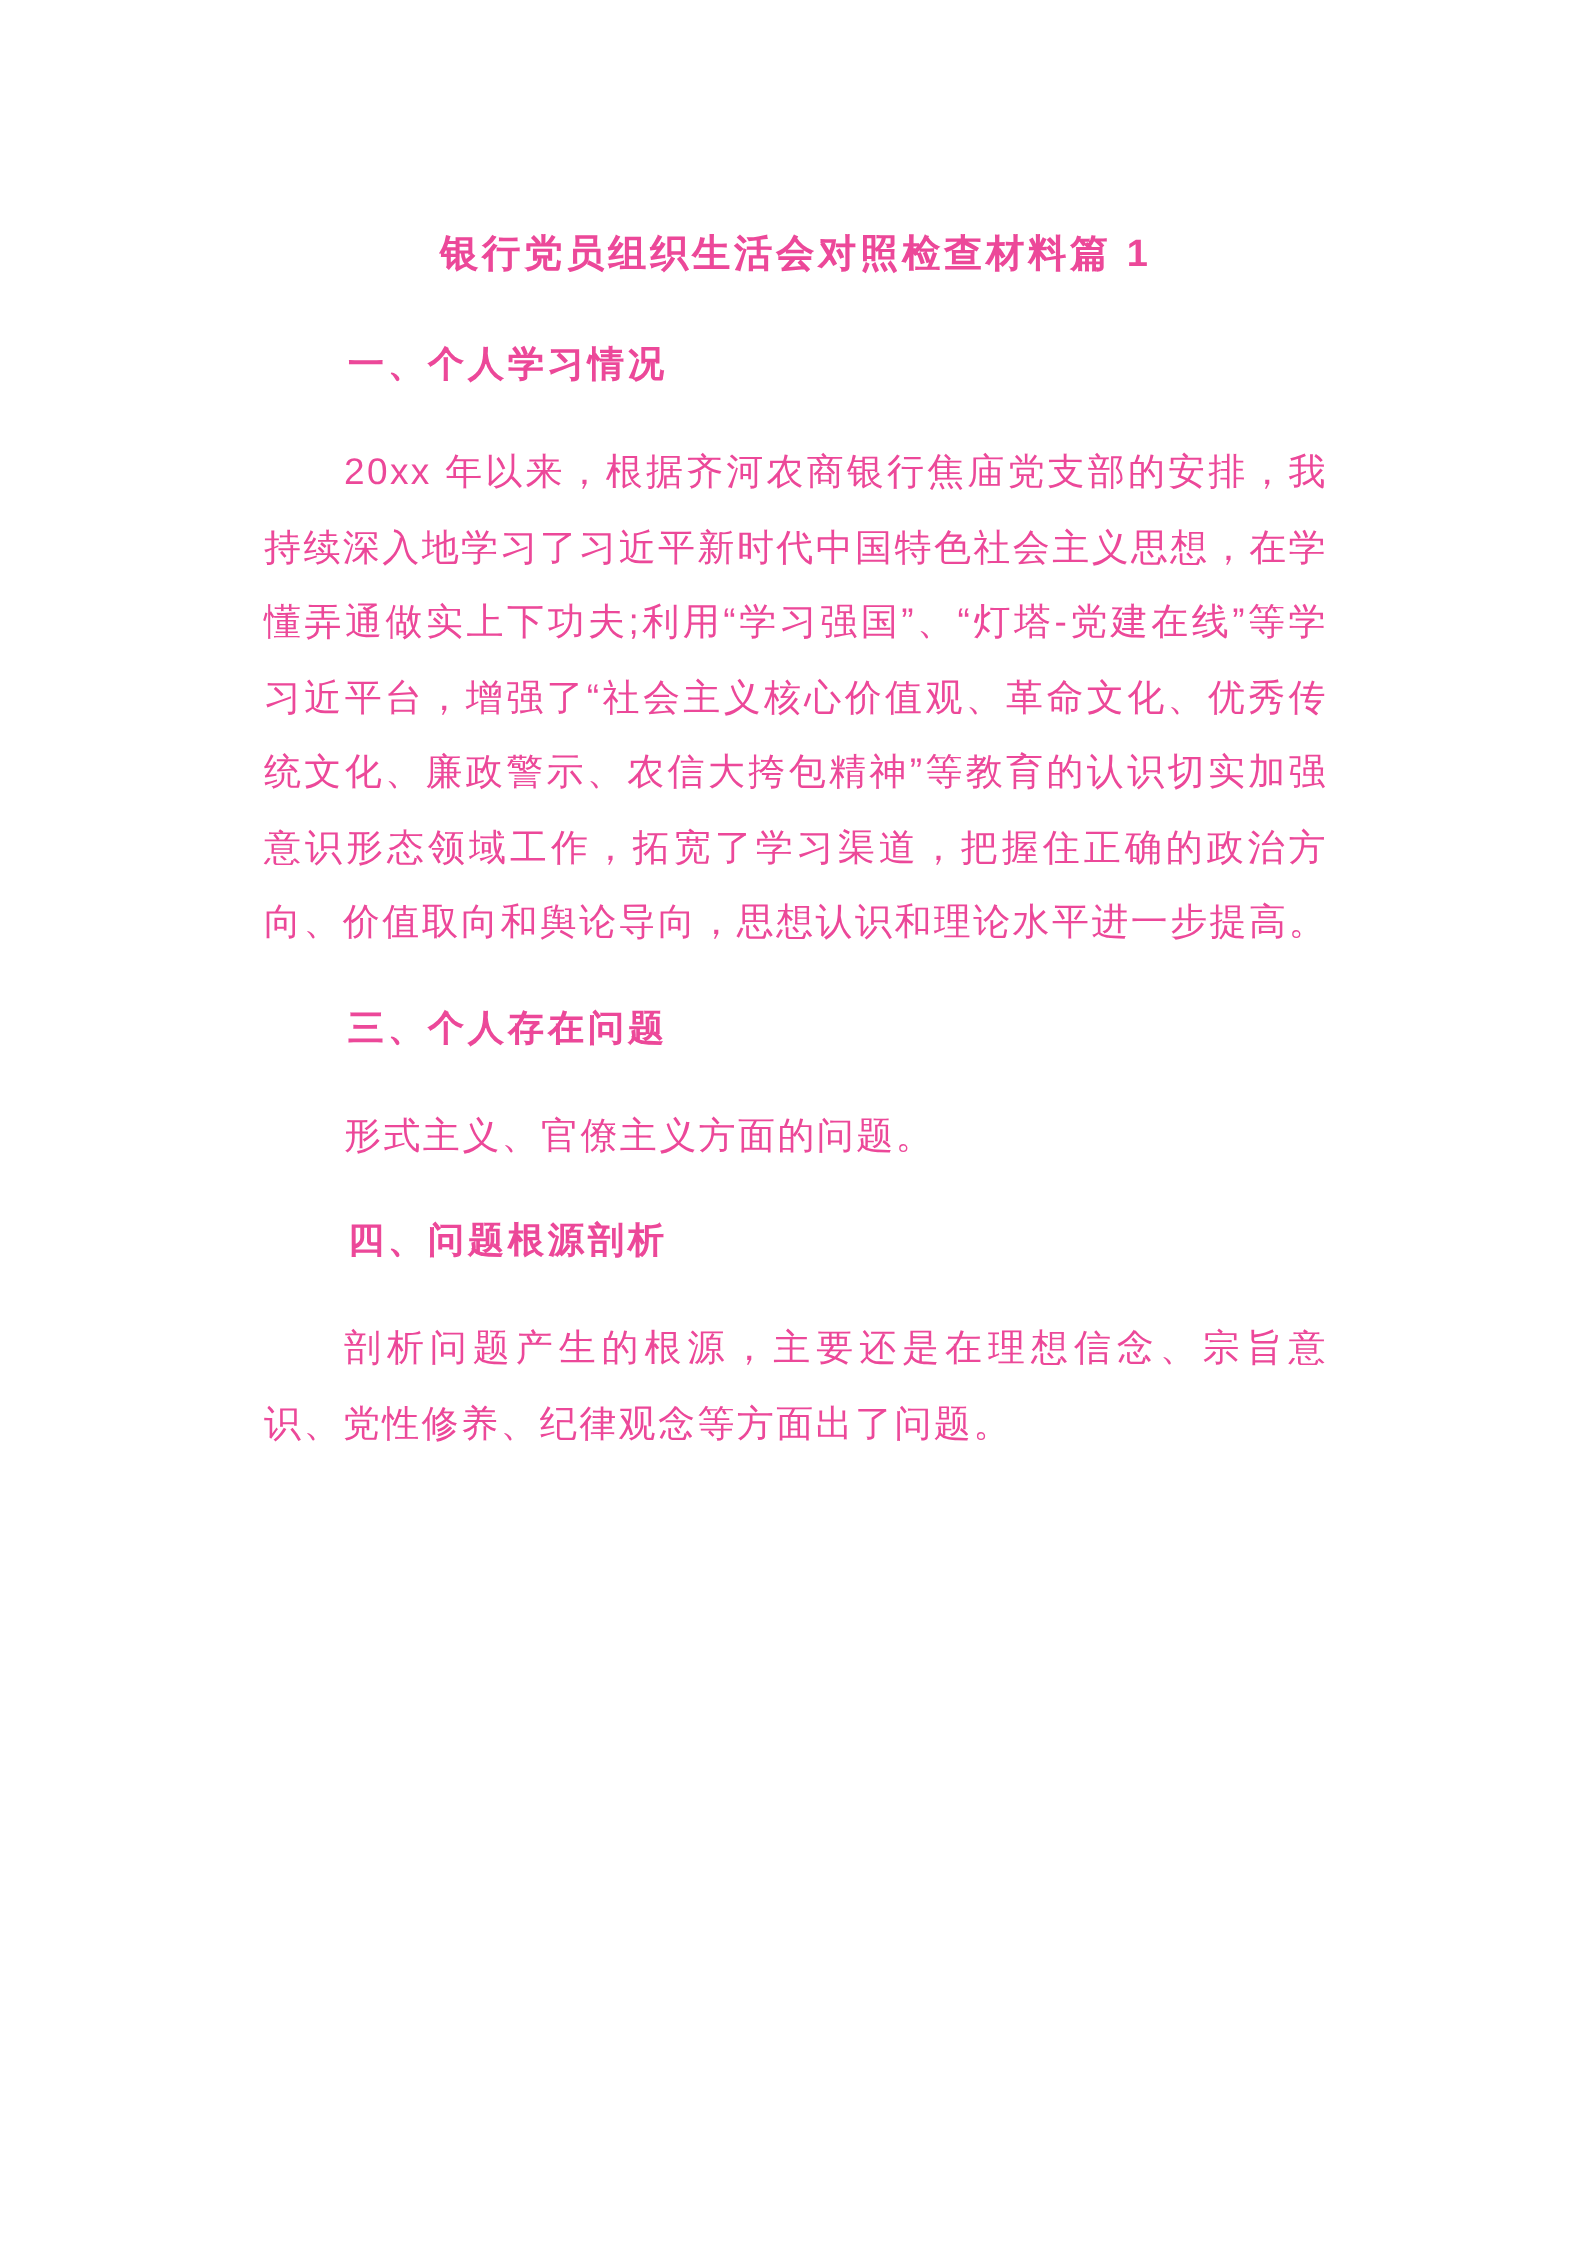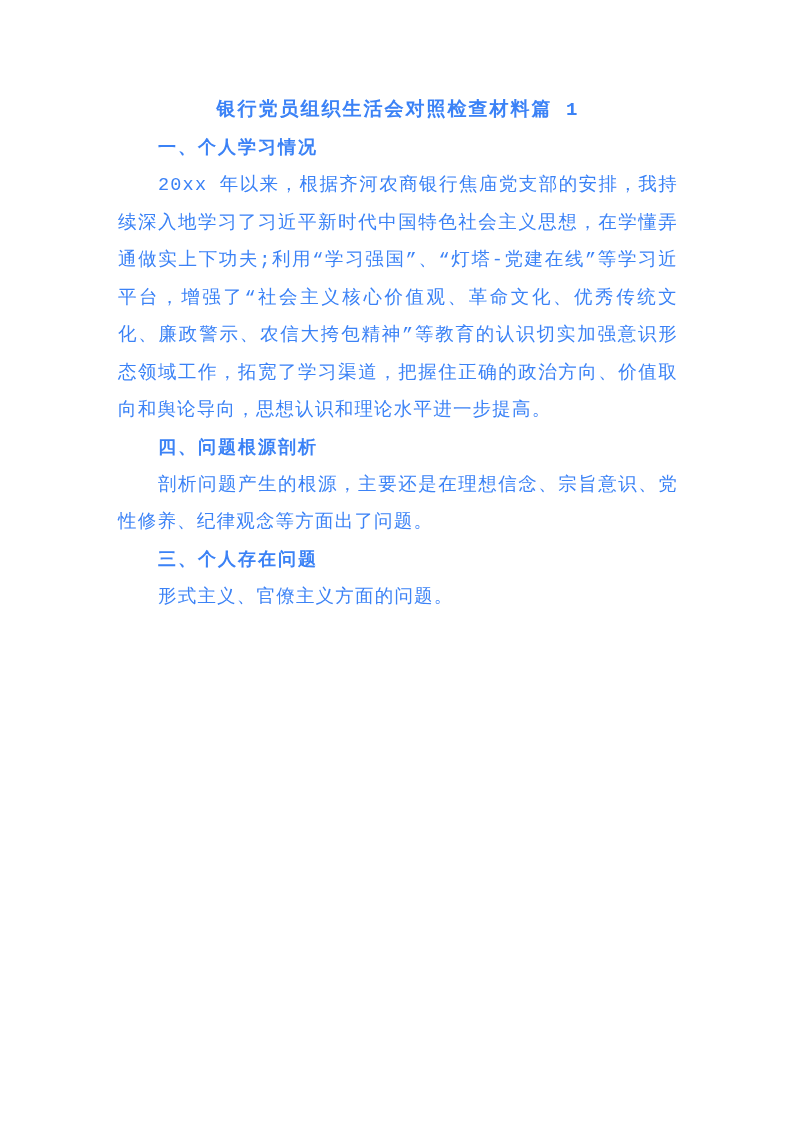--- a/index.html
+++ b/index.html
@@ -1,50 +1,50 @@
 <!DOCTYPE html>
 <html><head>
   <meta charset="utf-8">
   <style>
     html, body { margin: 0; padding: 0; background: #ffffff; }
     body { width: 793px; height: 1122px; position: relative; overflow: hidden; }
     .page {
-      position: absolute; left: 118px; top: 90px; width: 560px;
-      font-family: Liberation Mono, monospace;
-      color: #3b82f6; font-size: 18.5px;
+      position: absolute; left: 118px; top: 108px; width: 560px;
+      font-family: Liberation Sans, sans-serif;
+      color: #ec4899; font-size: 18.5px;
     }
     .title {
       text-align: center; font-size: 19px; letter-spacing: 2px;
       height: 40px; line-height: 40px; margin: 0;
     }
     .heading {
-      margin: 0; padding-left: 40px; height: 37px; line-height: 37px;
+      margin: 16px; padding-left: 40px; height: 37px; line-height: 37px;
       font-weight: bold; font-size: 18px; letter-spacing: 2px;
     }
     .para {
-      margin: 0; text-indent: 40px; line-height: 37.5px;
+      margin: 14px; text-indent: 40px; line-height: 37.5px;
       text-align: justify; letter-spacing: 1.2px;
     }
   </style>
 </head>
 <body>
 
 <div class="page">
   <h1 class="title">银行党员组织生活会对照检查材料篇 1</h1>
 
   <div>
     <h2 class="heading">一、个人学习情况</h2>
     <p class="para">20xx 年以来，根据齐河农商银行焦庙党支部的安排，我持续深入地学习了习近平新时代中国特色社会主义思想，在学懂弄通做实上下功夫;利用“学习强国”、“灯塔-党建在线”等学习近平台，增强了“社会主义核心价值观、革命文化、优秀传统文化、廉政警示、农信大挎包精神”等教育的认识切实加强意识形态领域工作，拓宽了学习渠道，把握住正确的政治方向、价值取向和舆论导向，思想认识和理论水平进一步提高。</p>
   </div>
 
   <div>
   </div>
 
   <div>
-    <h2 class="heading">四、问题根源剖析</h2>
-    <p class="para">剖析问题产生的根源，主要还是在理想信念、宗旨意识、党性修养、纪律观念等方面出了问题。</p>
+    <h2 class="heading">三、个人存在问题</h2>
+    <p class="para">形式主义、官僚主义方面的问题。</p>
   </div>
 
   <div>
-    <h2 class="heading">三、个人存在问题</h2>
-    <p class="para">形式主义、官僚主义方面的问题。</p>
+    <h2 class="heading">四、问题根源剖析</h2>
+    <p class="para">剖析问题产生的根源，主要还是在理想信念、宗旨意识、党性修养、纪律观念等方面出了问题。</p>
   </div>
 </div>
 
 </body></html>

